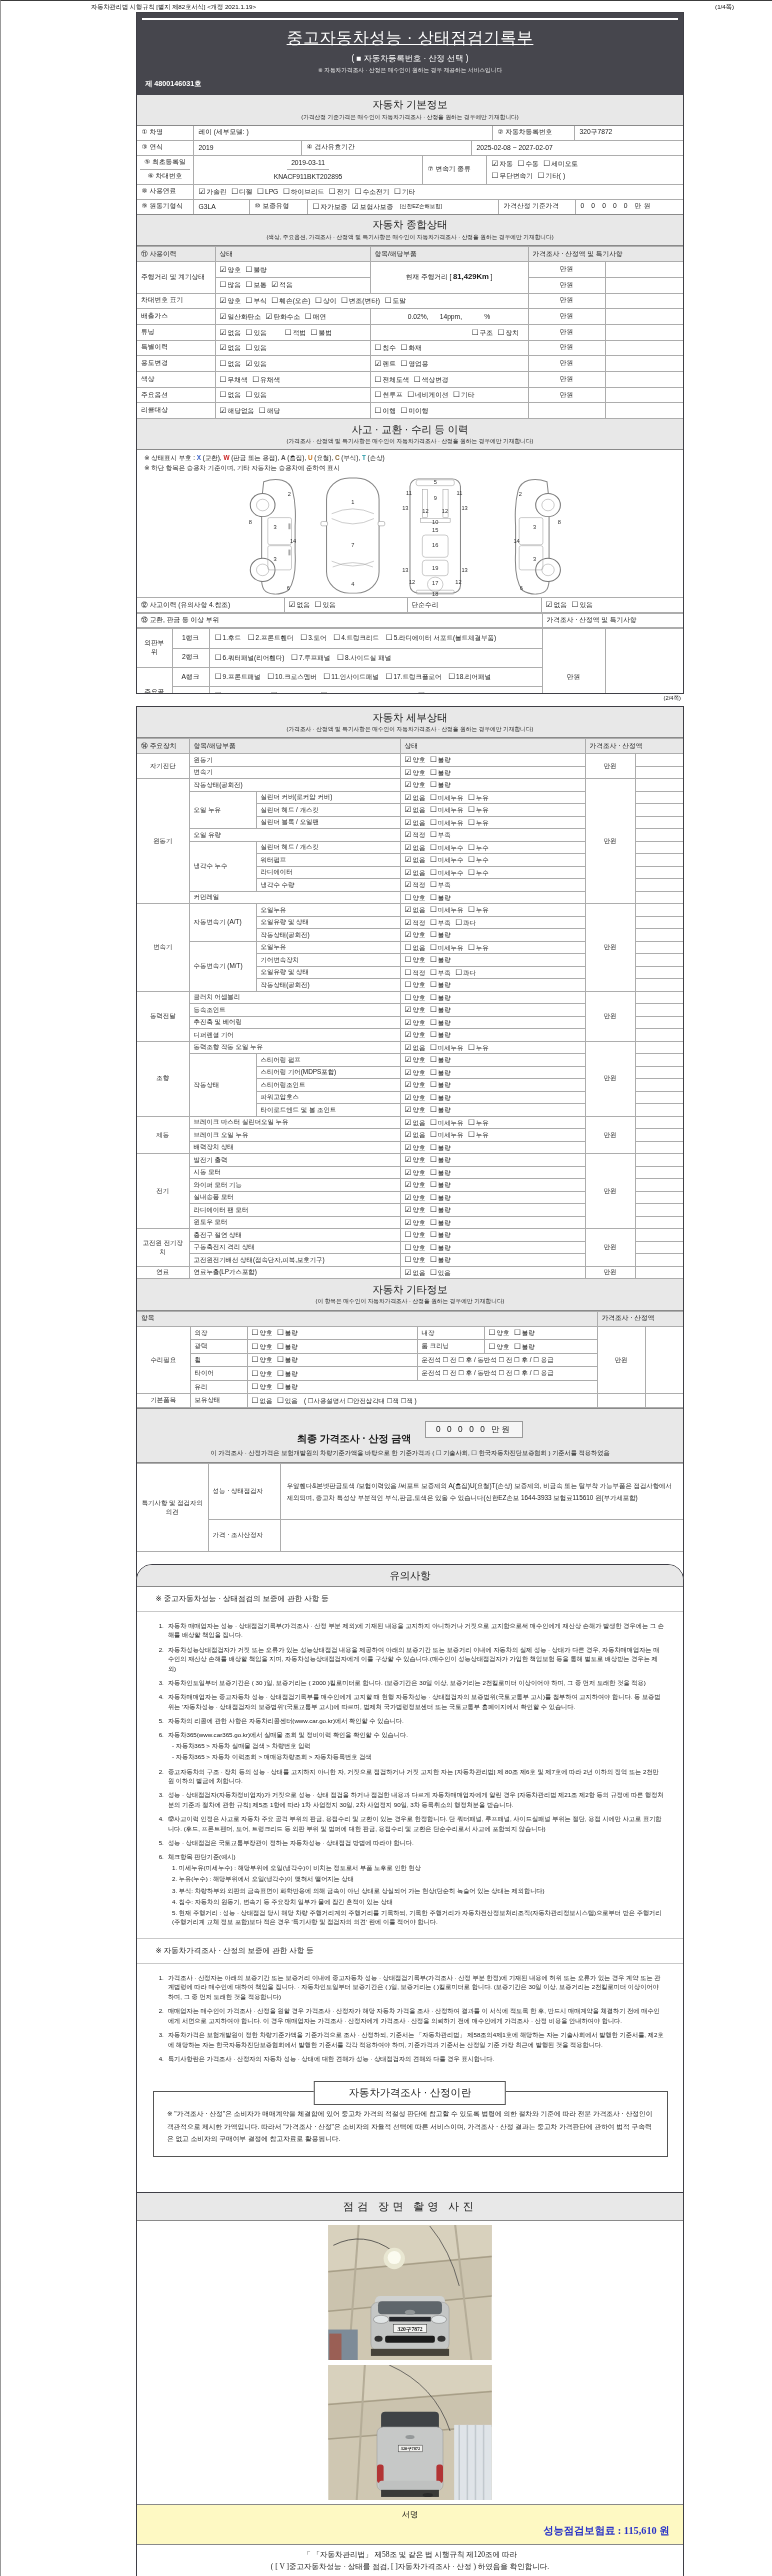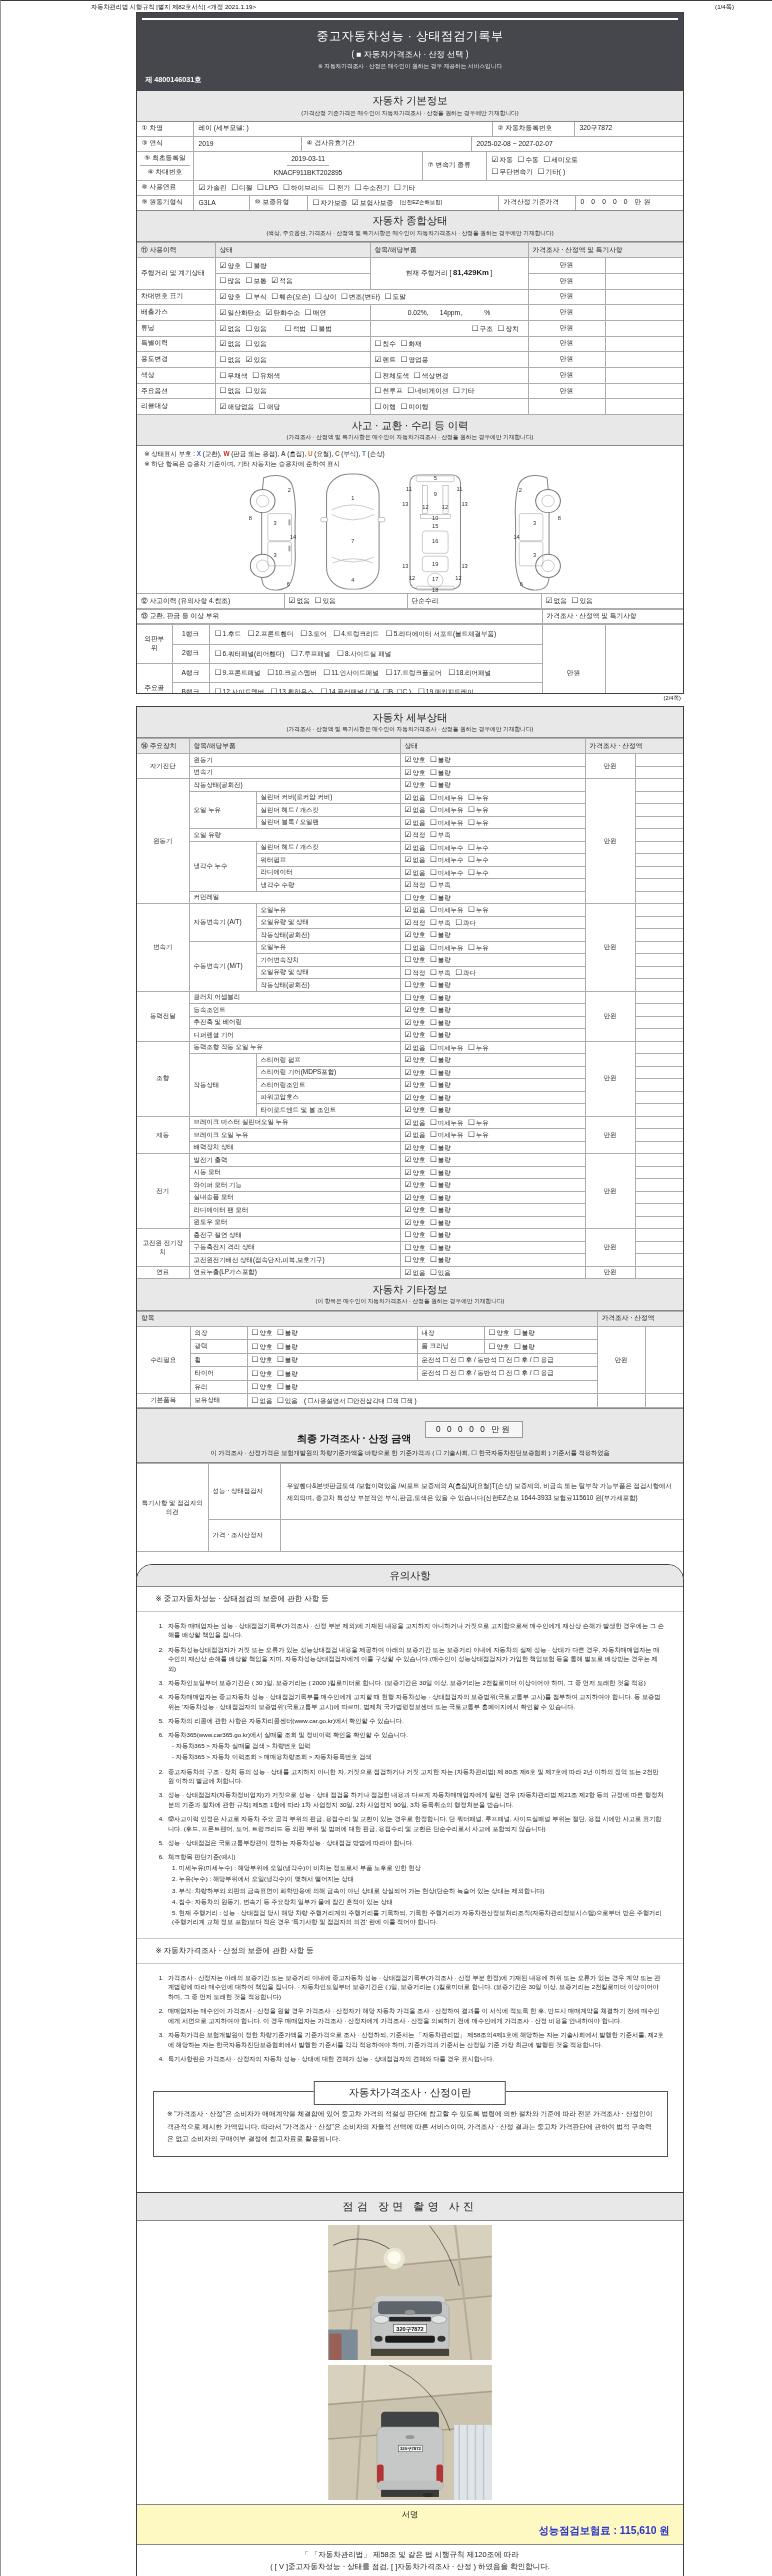--- a/index.html
+++ b/index.html
@@ -9,26 +9,26 @@
     font-family: "Liberation Sans", "DejaVu Sans", sans-serif;
     border-top: 1px solid #3c3c3c; border-left: 0.5px solid #999; border-right: 0.5px solid #999;
   }
   .meta { position: absolute; top: 2.1px; left: 90px; right: 38px; display: flex; justify-content: space-between; font-size: 6.2px; color: #111; }
   .marker { position: absolute; right: 91px; font-size: 5.7px; color: #222; }
   #mk2 { top: 694px; } #mk3 { top: 1549px; } #mk4 { top: 2181px; }
   .blk { position: absolute; left: 135px; width: 548px; background: #fff; border: 1.5px solid #3f3f46; overflow: hidden; }
   #blk1 { top: 11.3px;   height: 682px; }
   #blk2 { top: 705px; height: 953px; }
   #blk3 { top: 1563px; height: 766px; border-radius: 16px; }
-  #blk4 { top: 2191px; height: 384px; border-bottom: none; }
+  #blk4 { top: 2191px; height: 384px; border-bottom: none; font-family: Liberation Serif, serif; }
 
   
   .darkhdr { background: #46464d; color: #fff; padding: 3.6px 4.1px 5.2px; }
   .stripe { height: 2.6px; background: #fff; margin: 1px 1px 7.2px; }
-  .dh-title { text-align: center; font-size: 12px; letter-spacing: 0.5px; }
+  .dh-title { text-align: center; font-size: 16px; letter-spacing: 0.5px; text-decoration: underline; }
   .dh-sub { text-align: center; font-size: 8.2px; margin-top: 4.6px; }
   .dh-note { text-align: center; font-size: 5.7px; margin-top: 2.6px; color: #efefef; }
   .dh-no { text-align: left; font-size: 7.2px; font-weight: bold; margin: 4.6px 0 0 4.1px; }
 
   .band { background: #e8e8e8; border-bottom: 0.5px solid #8a8a8a; text-align: center; padding: 3.6px 0 3.1px; }
   .band-t { font-size: 10.3px; font-weight: normal; }
   .band-s { font-size: 5.7px; margin-top: 1.5px; color: #222; }
 
   table { border-collapse: collapse; width: 100%; table-layout: fixed; }
   td, th { border: 0.5px solid #adadad; font-size: 6.7px; padding: 1.5px 4.1px; vertical-align: middle; text-align: left; font-weight: normal; overflow: hidden; }
@@ -111,21 +111,21 @@
   <span>(1/4쪽)</span>
 </div>
 <div class="marker" id="mk2">(2/4쪽)</div>
 <div class="marker" id="mk3">(3/4쪽)</div>
 <div class="marker" id="mk4">(4/4쪽)</div>
 
 <div class="blk" id="blk1">
   <div class="darkhdr">
     <div class="stripe"></div>
     <div class="dh-title">중고자동차성능 · 상태점검기록부</div>
-    <div class="dh-sub">( ■ 자동차가격조사 · 산정 선택 )</div>
+    <div class="dh-sub">( ■ 자동차등록번호 · 산정 선택 )</div>
     <div class="dh-note">※ 자동차가격조사 · 산정은 매수인이 원하는 경우 제공하는 서비스입니다</div>
     <div class="dh-no">제 4800146031호</div>
   </div>
 
   <div class="band">
     <div class="band-t">자동차 기본정보</div>
     <div class="band-s">(가격산정 기준가격은 매수인이 자동차가격조사 · 산정을 원하는 경우에만 기재합니다)</div>
   </div>
   <div class="brow" style="grid-template-columns:57px 1fr 82px 108px;">
     <div class="bc lab">① 차명</div>

